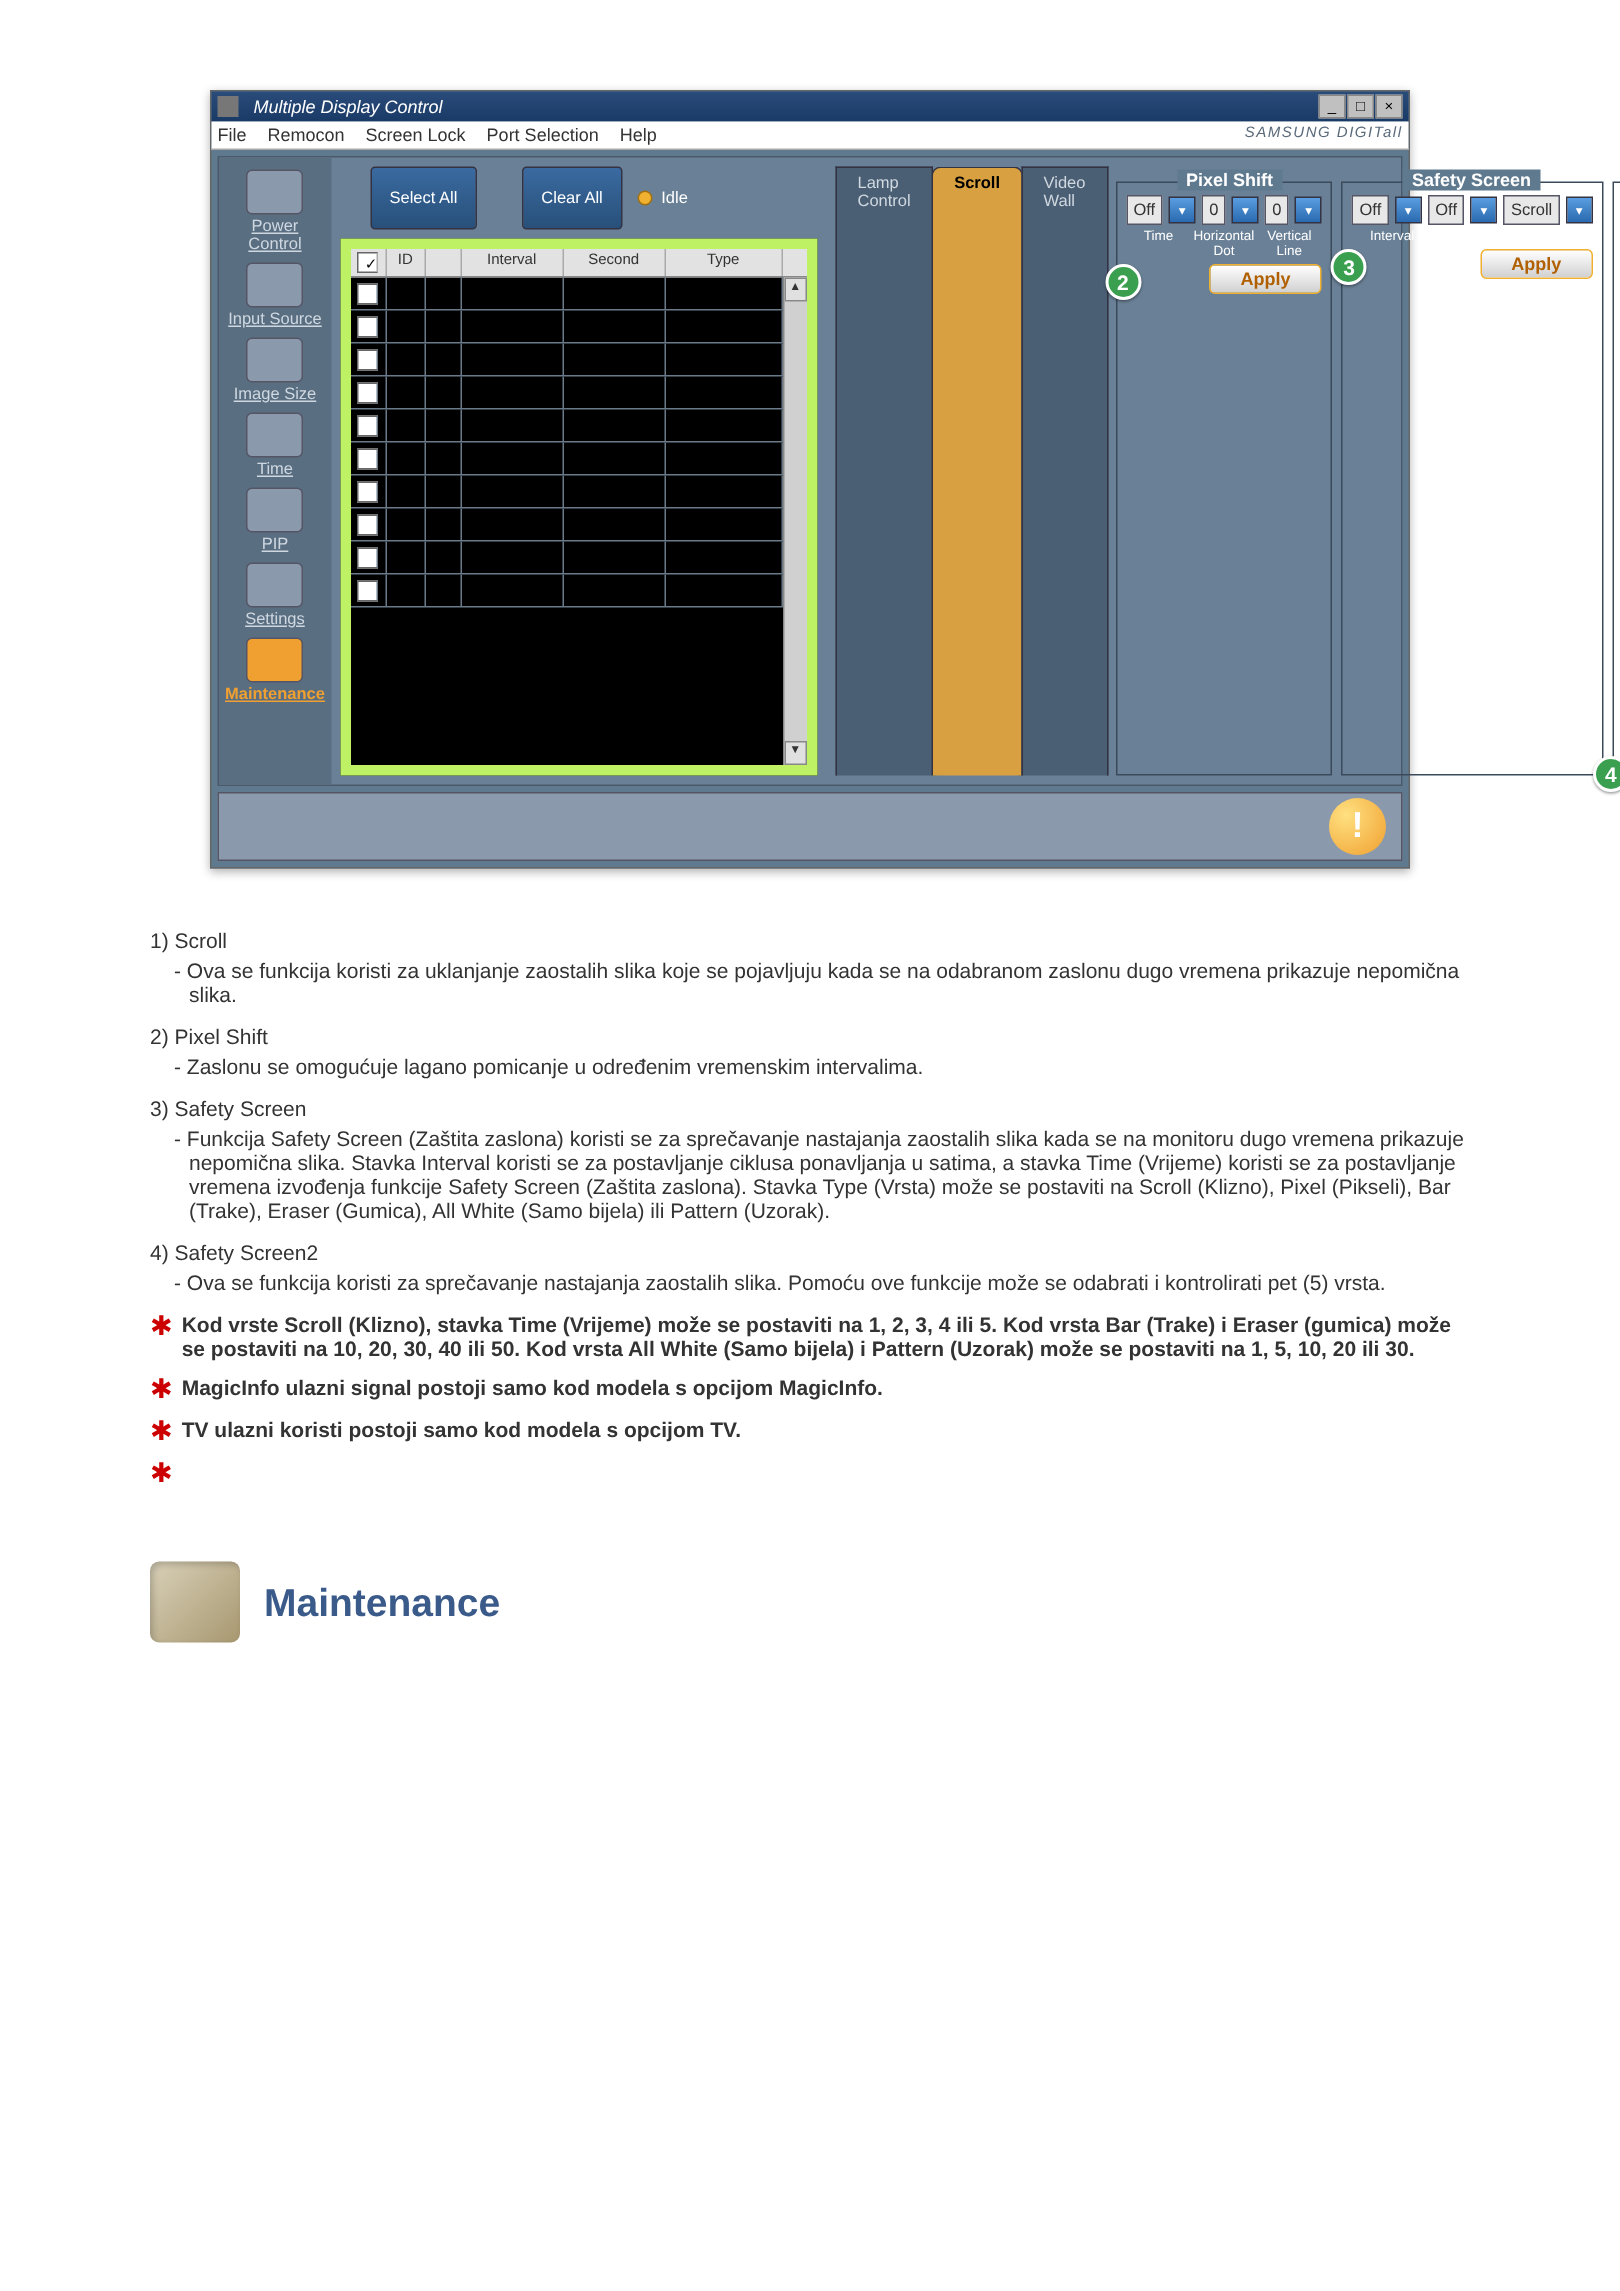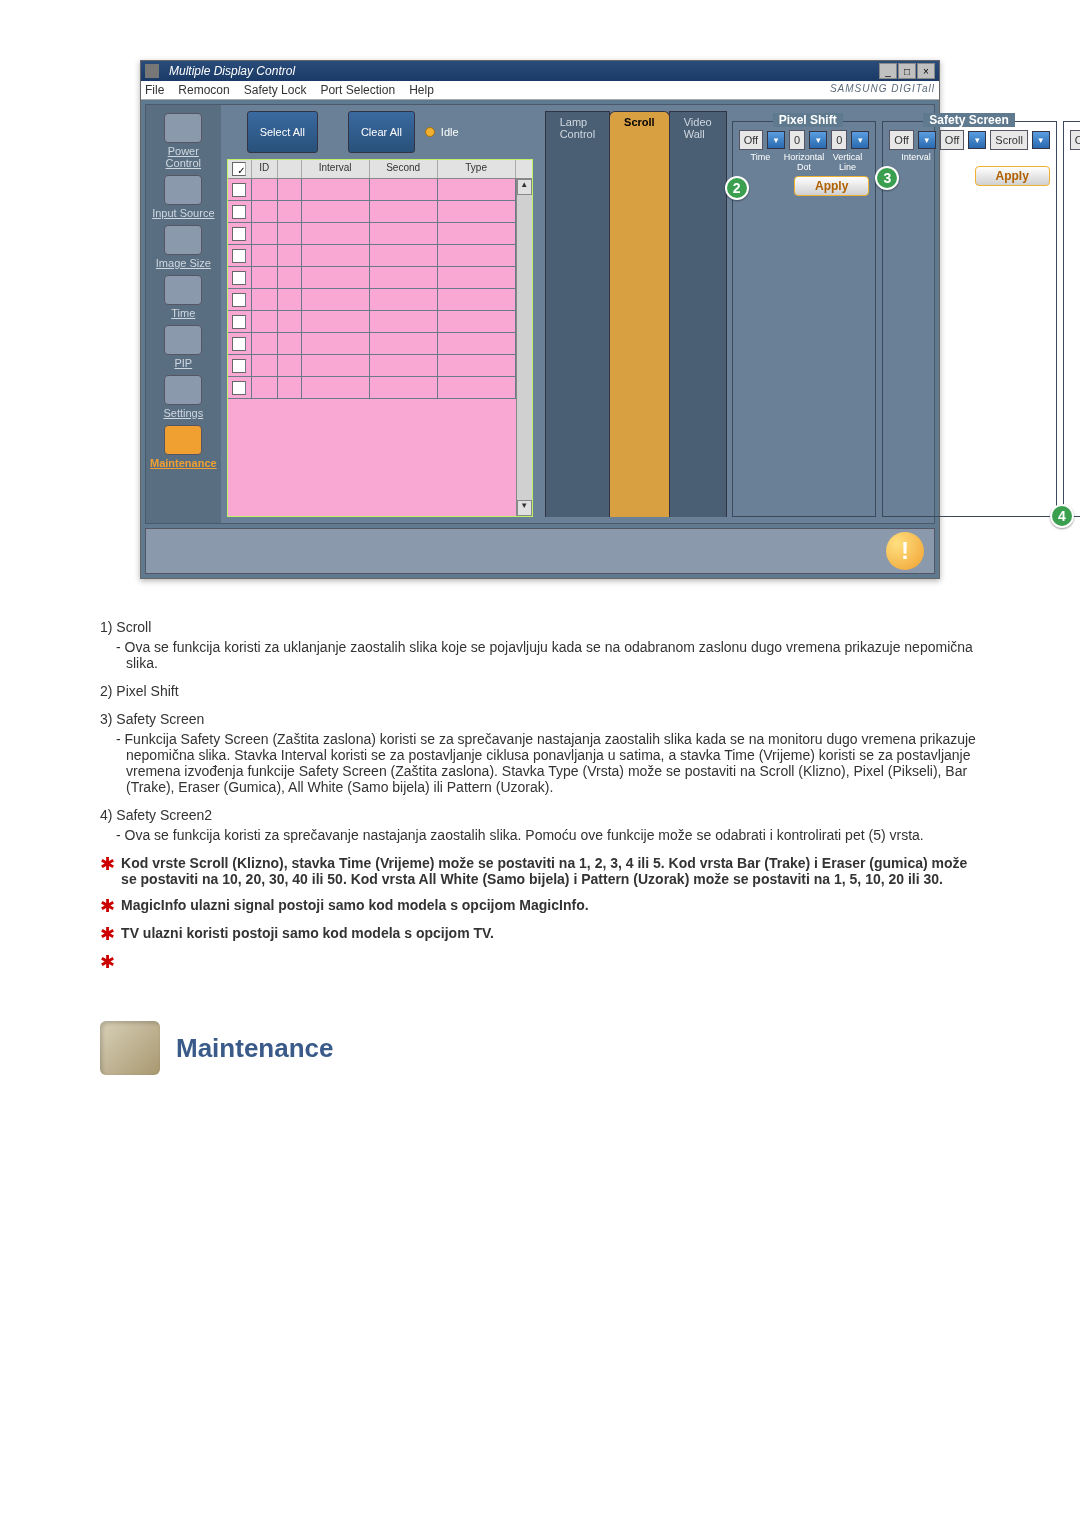--- a/index.html
+++ b/index.html
@@ -68,21 +68,21 @@
     .btn-row { display:flex; gap:10px; align-items:center; }
     .pill-btn {
       padding:14px 12px; font-size:11px; border-radius:3px; color:#fff;
       border:1px solid #334; cursor:pointer;margin-left:20px;
     }
     .pill-btn.select { background: linear-gradient(#3a6aa0,#28507a); }
     .pill-btn.clear { background: linear-gradient(#3a6aa0,#28507a); }
     .idle { display:flex; align-items:center; gap:6px; color:#fff; font-size:11px; }
     .idle-dot { width:10px; height:10px; border-radius:50%; background:#f0b030; border:1px solid #a07010; }
     .grid {
-      flex:1; background:#f9a8d4; border:1px solid #bef264; display:flex; flex-direction:column;
+      flex:1; background:#000000; border:7px solid #bef264; display:flex; flex-direction:column;
     }
     .grid-head {
       display:flex; background:#e2e2e2; font-size:10px; color:#333; border-bottom:1px solid #888;
     }
     .grid-head span { border-right:1px solid #aaa; padding:2px 4px; text-align:center; }
     .col-ck { width:24px; }
     .col-id { width:26px; }
     .col-sq { width:24px; }
     .col-int { width:68px; }
     .col-sec { width:68px; }
@@ -182,21 +182,21 @@
       <span>_</span>
       <span>□</span>
       <span>×</span>
     </div>
   </div>
 
   <div class="menu-bar">
     <div class="menus">
       <span>File</span>
       <span>Remocon</span>
-      <span>Safety Lock</span>
+      <span>Screen Lock</span>
       <span>Port Selection</span>
       <span>Help</span>
     </div>
     <span class="brand">SAMSUNG DIGITall</span>
   </div>
 
   <div class="app-body">
 
     <div class="sidebar">
       <div class="sidebar-item">
@@ -446,20 +446,21 @@
 </div>
 
 <div class="doc">
   <ol>
     <li>
       <div class="num-head">1)  Scroll</div>
       <div class="desc">- Ova se funkcija koristi za uklanjanje zaostalih slika koje se pojavljuju kada se na odabranom zaslonu dugo vremena prikazuje nepomična slika.</div>
     </li>
     <li>
       <div class="num-head">2)  Pixel Shift</div>
+      <div class="desc">- Zaslonu se omogućuje lagano pomicanje u određenim vremenskim intervalima.</div>
     </li>
     <li>
       <div class="num-head">3)  Safety Screen</div>
       <div class="desc">- Funkcija Safety Screen (Zaštita zaslona) koristi se za sprečavanje nastajanja zaostalih slika kada se na monitoru dugo vremena prikazuje nepomična slika.  Stavka Interval koristi se za postavljanje ciklusa ponavljanja u satima, a stavka Time (Vrijeme) koristi se za postavljanje vremena izvođenja funkcije Safety Screen (Zaštita zaslona). Stavka Type (Vrsta) može se postaviti na Scroll (Klizno), Pixel (Pikseli), Bar (Trake), Eraser (Gumica), All White (Samo bijela) ili Pattern (Uzorak).</div>
     </li>
     <li>
       <div class="num-head">4)  Safety Screen2</div>
       <div class="desc">- Ova se funkcija koristi za sprečavanje nastajanja zaostalih slika. Pomoću ove funkcije može se odabrati i kontrolirati pet (5) vrsta.</div>
     </li>
   </ol>

